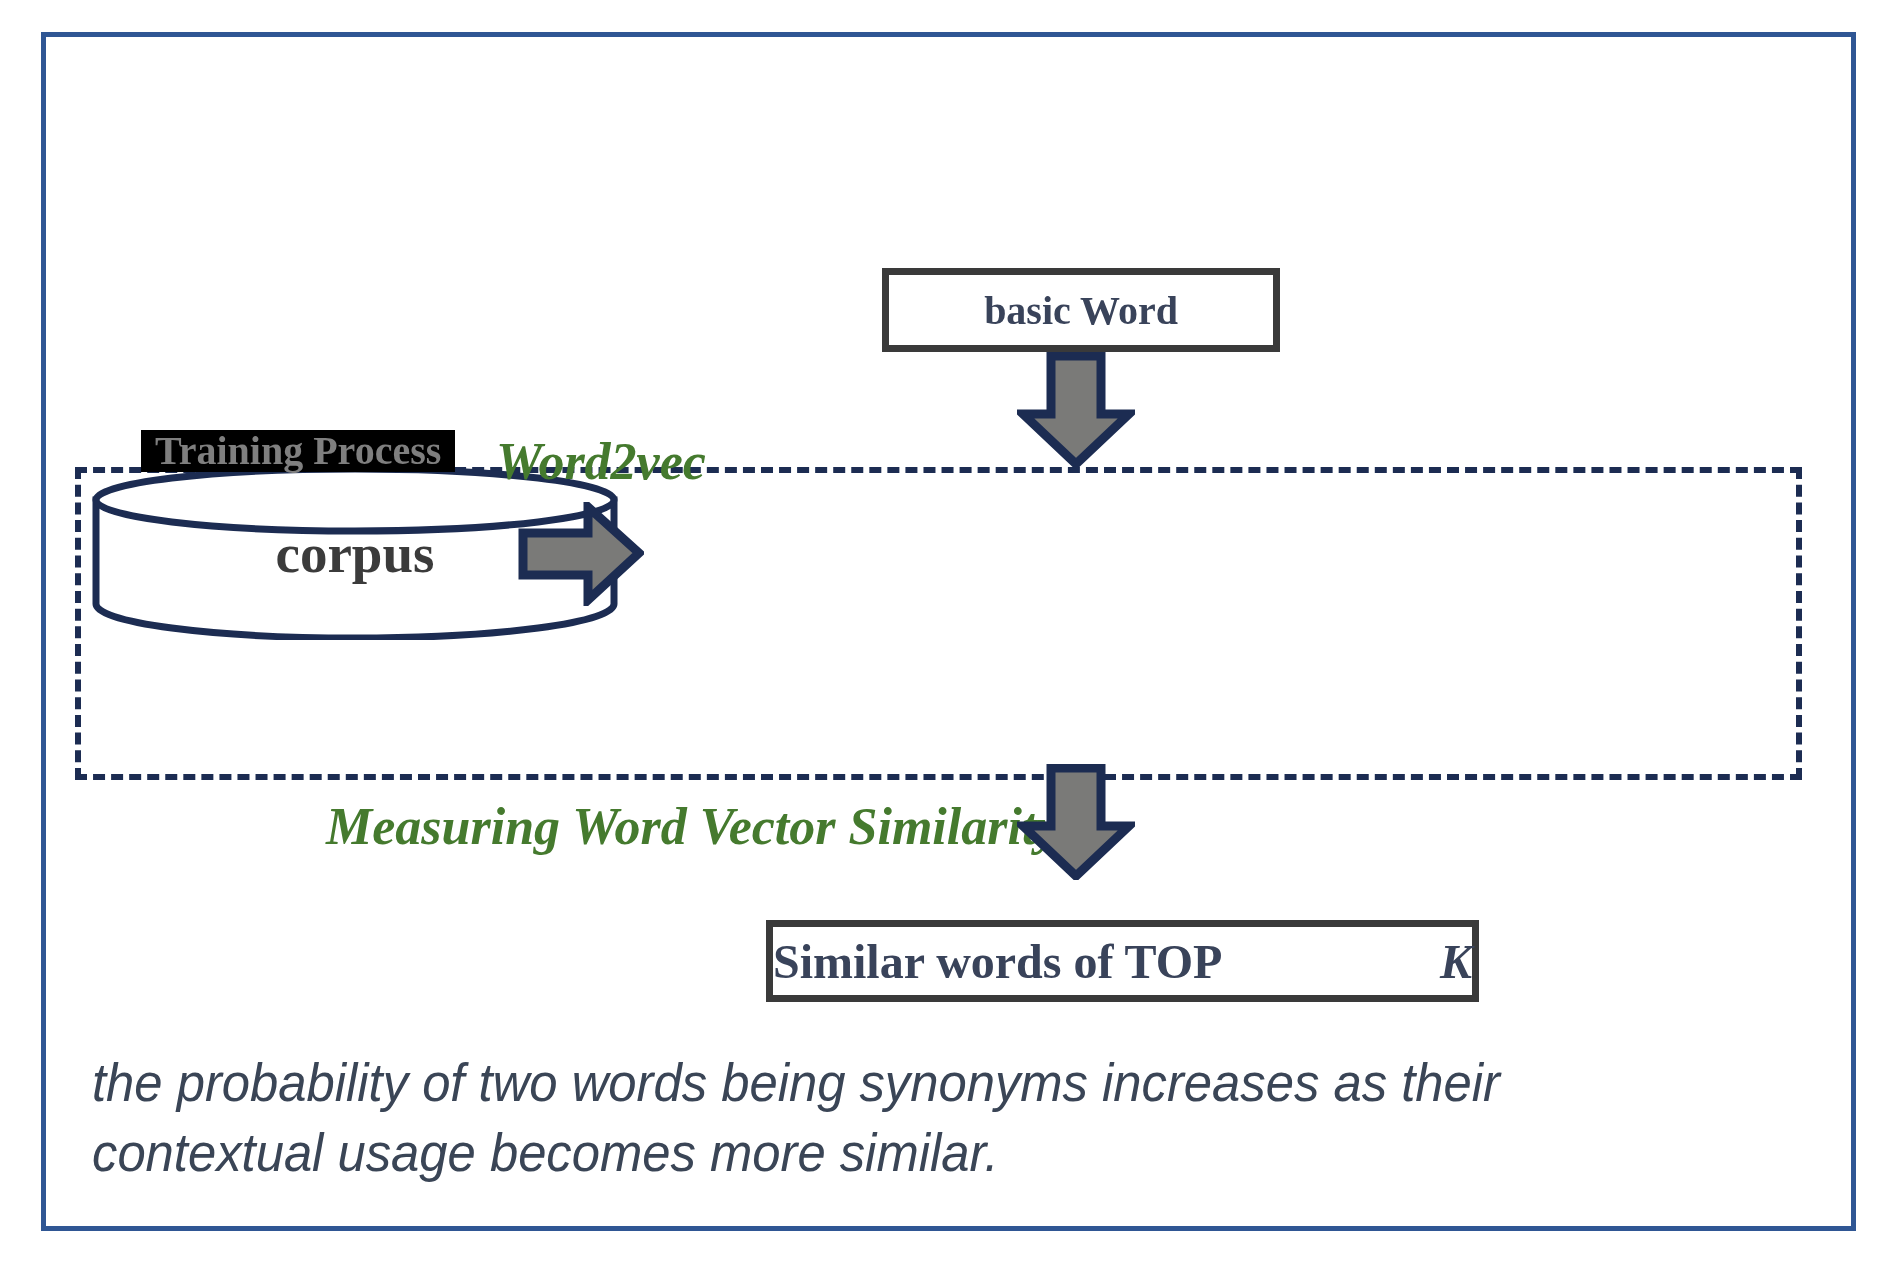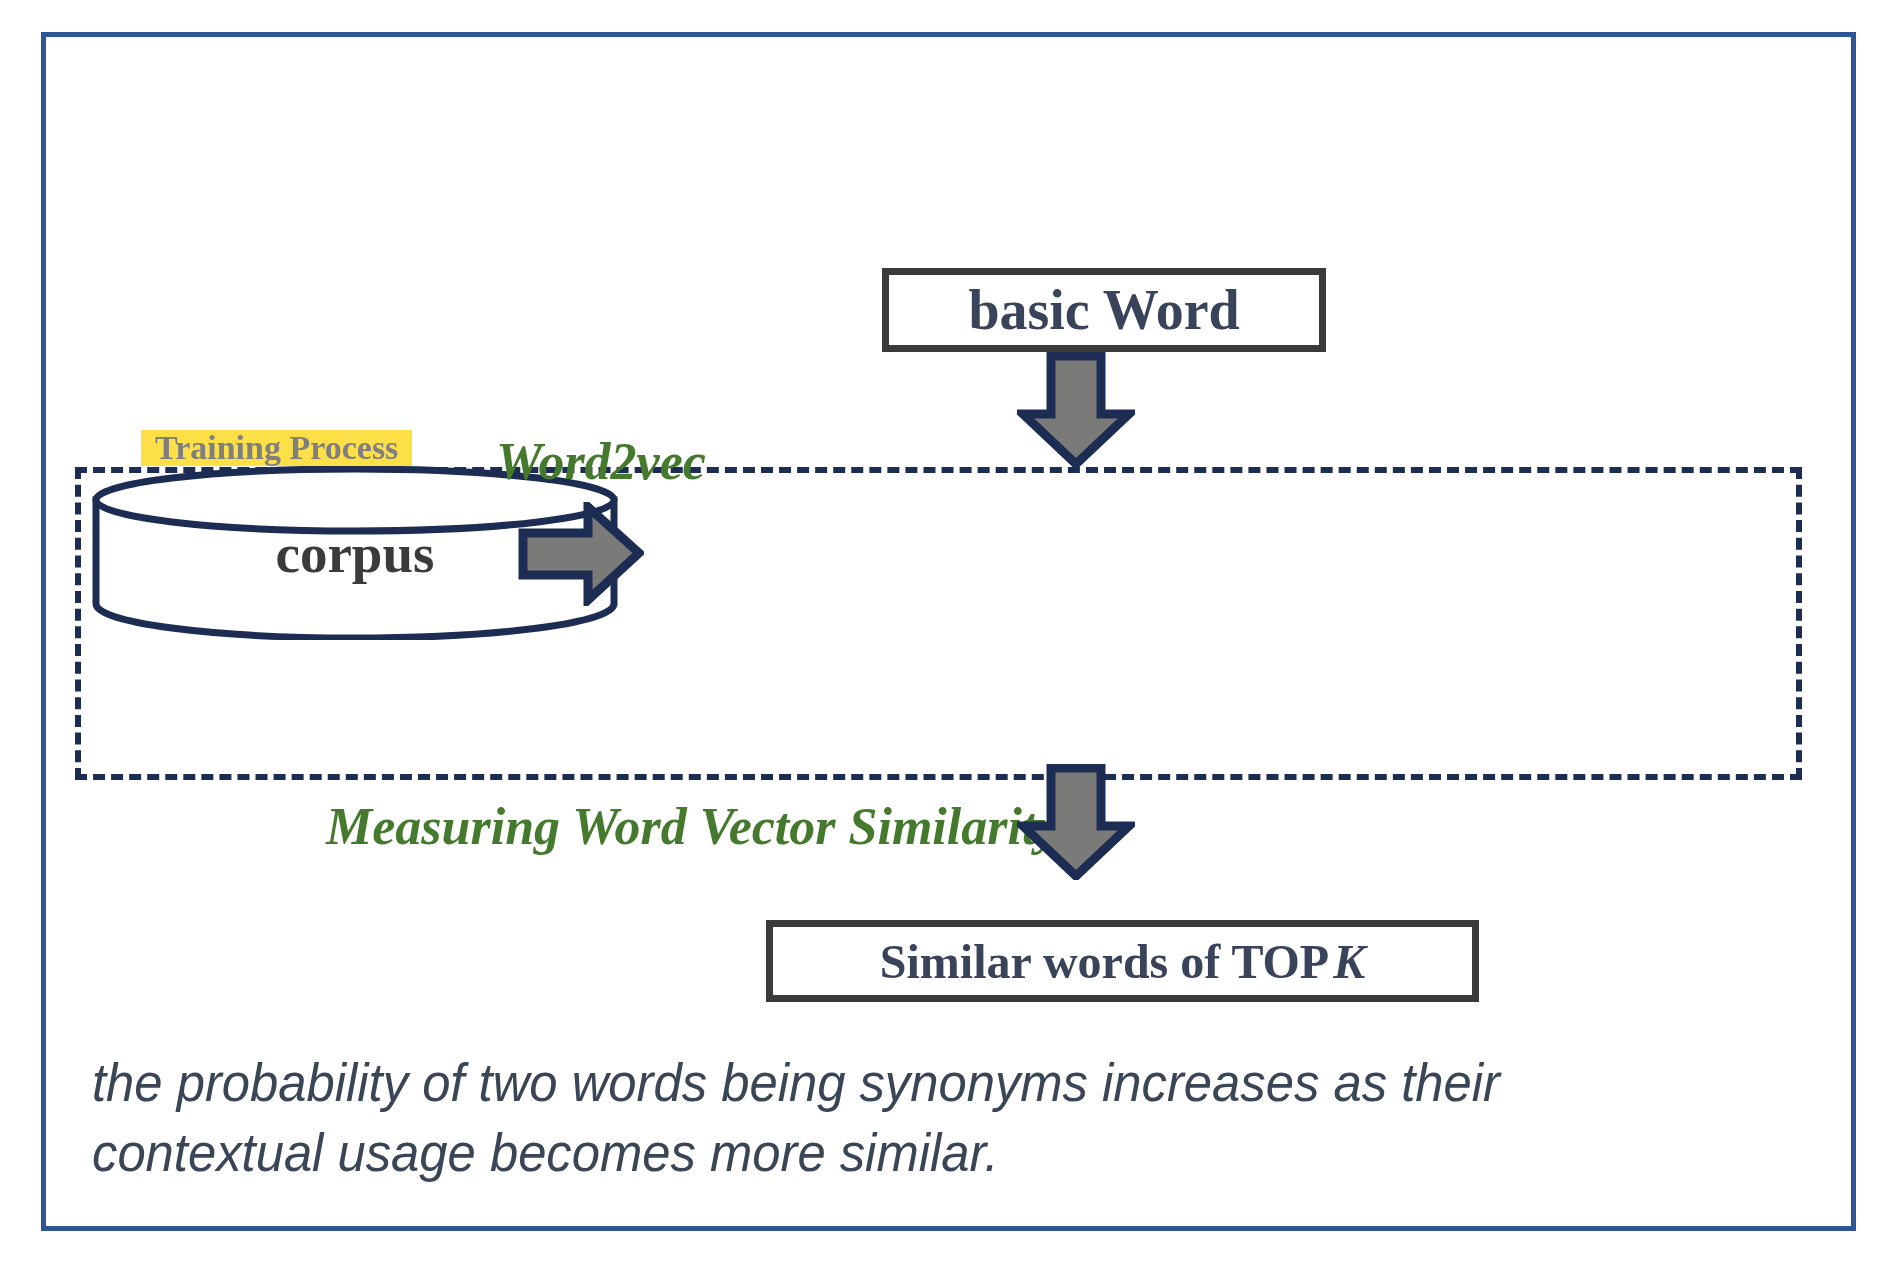--- a/index.html
+++ b/index.html
@@ -69,23 +69,23 @@
     height: 313px;
     box-sizing: border-box;
     border: 6px dashed #1c2c52;
   }
   #training-label {
     position: absolute;
     left: 95px;
     top: 178px;
     font-family: "Liberation Serif", "DejaVu Serif", serif;
     font-weight: bold;
-    font-size: 34px;
+    font-size: 40px;
     color: #7f7f7f;
-    background: #fde047;
+    background: #000000;
     padding: 0 14px;
     white-space: nowrap;
     line-height: 1.05;
     z-index: 5;
   }
 
   
   .rect-box {
     position: absolute;
     box-sizing: border-box;
@@ -95,30 +95,31 @@
     align-items: center;
     justify-content: center;
     color: #39435a;
     font-family: "Liberation Serif", "DejaVu Serif", serif;
     font-weight: bold;
     white-space: nowrap;
   }
   #basic-word-box {
     left: 836px;
     top: 16px;
-    width: 444px;
+    width: 398px;
     height: 84px;
-    font-size: 56px;
+    font-size: 40px;
   }
   #similar-words-box {
     left: 720px;
     top: 668px;
     width: 713px;
     height: 82px;
     font-size: 48px;
+    justify-content: space-between;
   }
   #similar-words-box .ital-k {
     font-style: italic;
     padding-left: 4px;
   }
 
   
   .cylinder {
     position: absolute;
   }

